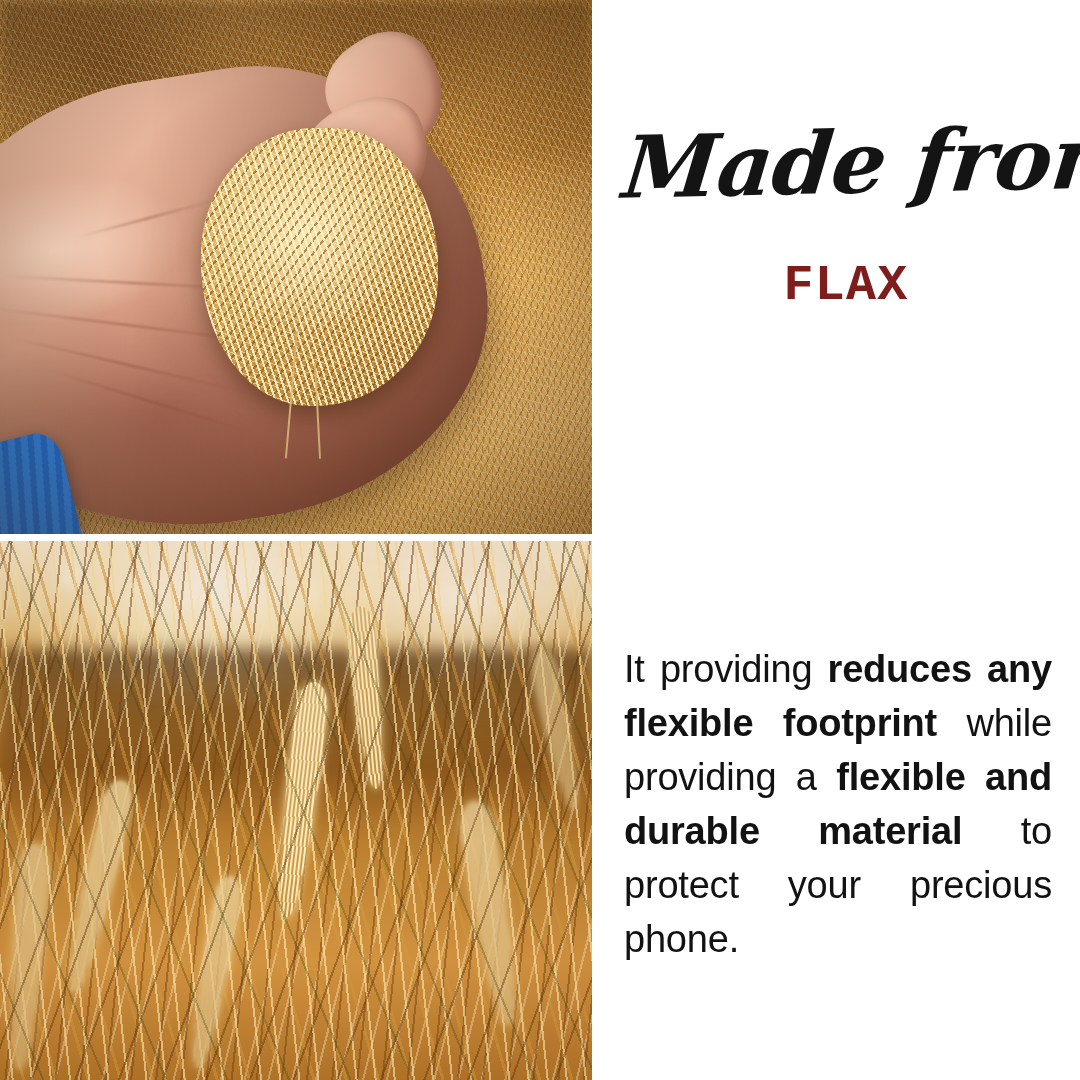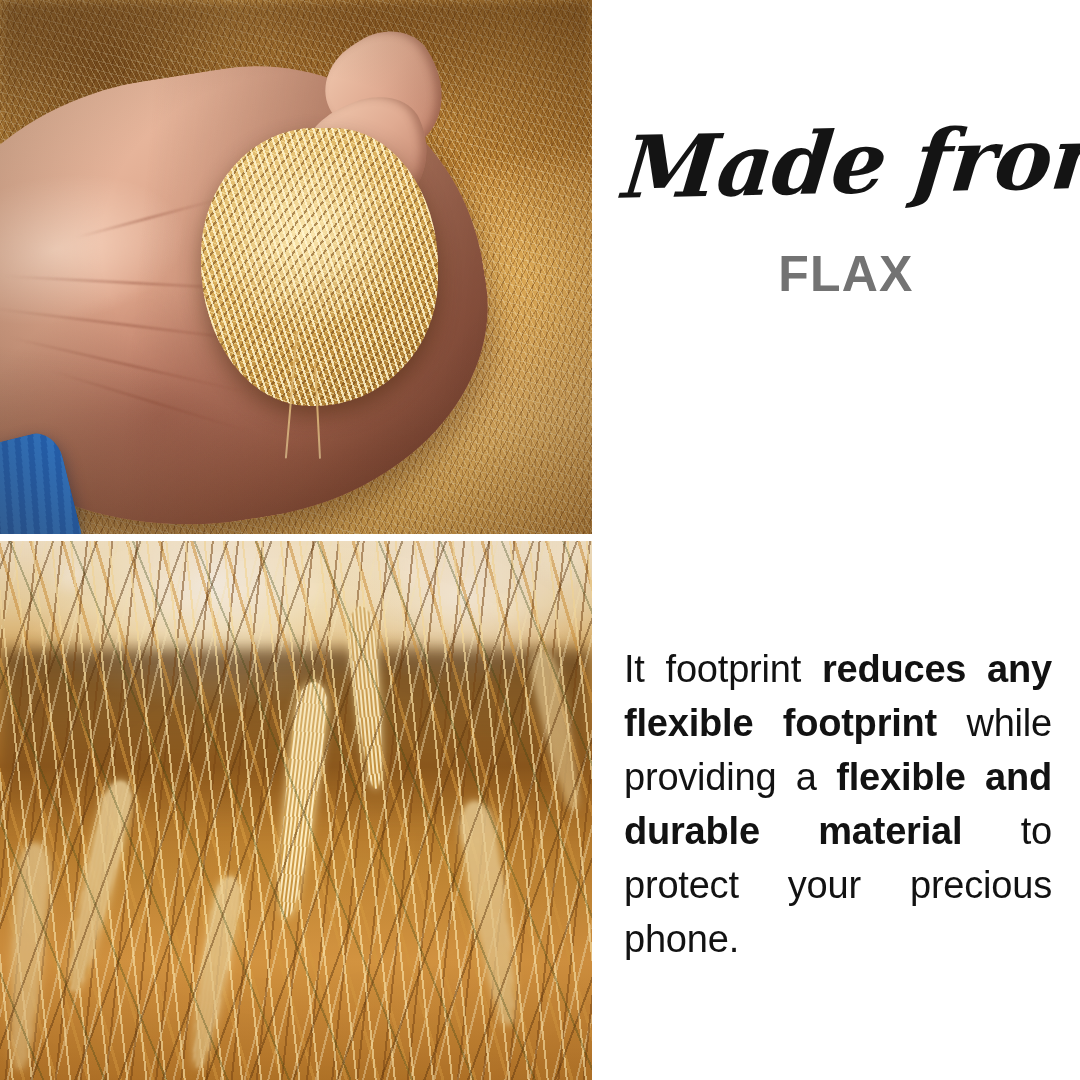--- a/index.html
+++ b/index.html
@@ -282,27 +282,27 @@
     font-weight:700;
     font-size:86px;
     line-height:1;
     color:#141414;
     letter-spacing:-1px;
     transform:skewX(-7deg) rotate(-1.2deg);
     white-space:nowrap;
   }
 
   .subtitle {
-    margin-top:34px;
-    font-family:Liberation Sans, sans-serif;
+    margin-top:46px;
+    font-family:Liberation Mono, monospace;
     font-weight:700;
     font-size:50px;
     line-height:68px;
     letter-spacing:1.2px;
-    color:#737373;
+    color:#7f1d1d;
     text-transform:uppercase;
   }
   .subtitle .line { display:block; white-space:nowrap; }
 
   .body-block {
     position:absolute;
     left:32px;
     top:642px;
     width:428px;
   }
@@ -381,18 +381,18 @@
 
     <div class="headline-block">
       <div class="script-title">Made from</div>
 
       <div class="subtitle">
         <span class="line">FLAX</span>
       </div>
     </div>
 
     <div class="body-block">
-      <p class="body-text" id="body-text"><span>It footprint </span><b>reduces any flexible footprint</b><span> while providing a </span><b>flexible and durable material</b><span> to protect your precious phone.</span></p>
+      <p class="body-text" id="body-text"><span>It providing </span><b>reduces any flexible footprint</b><span> while providing a </span><b>flexible and durable material</b><span> to protect your precious phone.</span></p>
     </div>
 
   </div>
 
 </div>
 
 </body></html>

